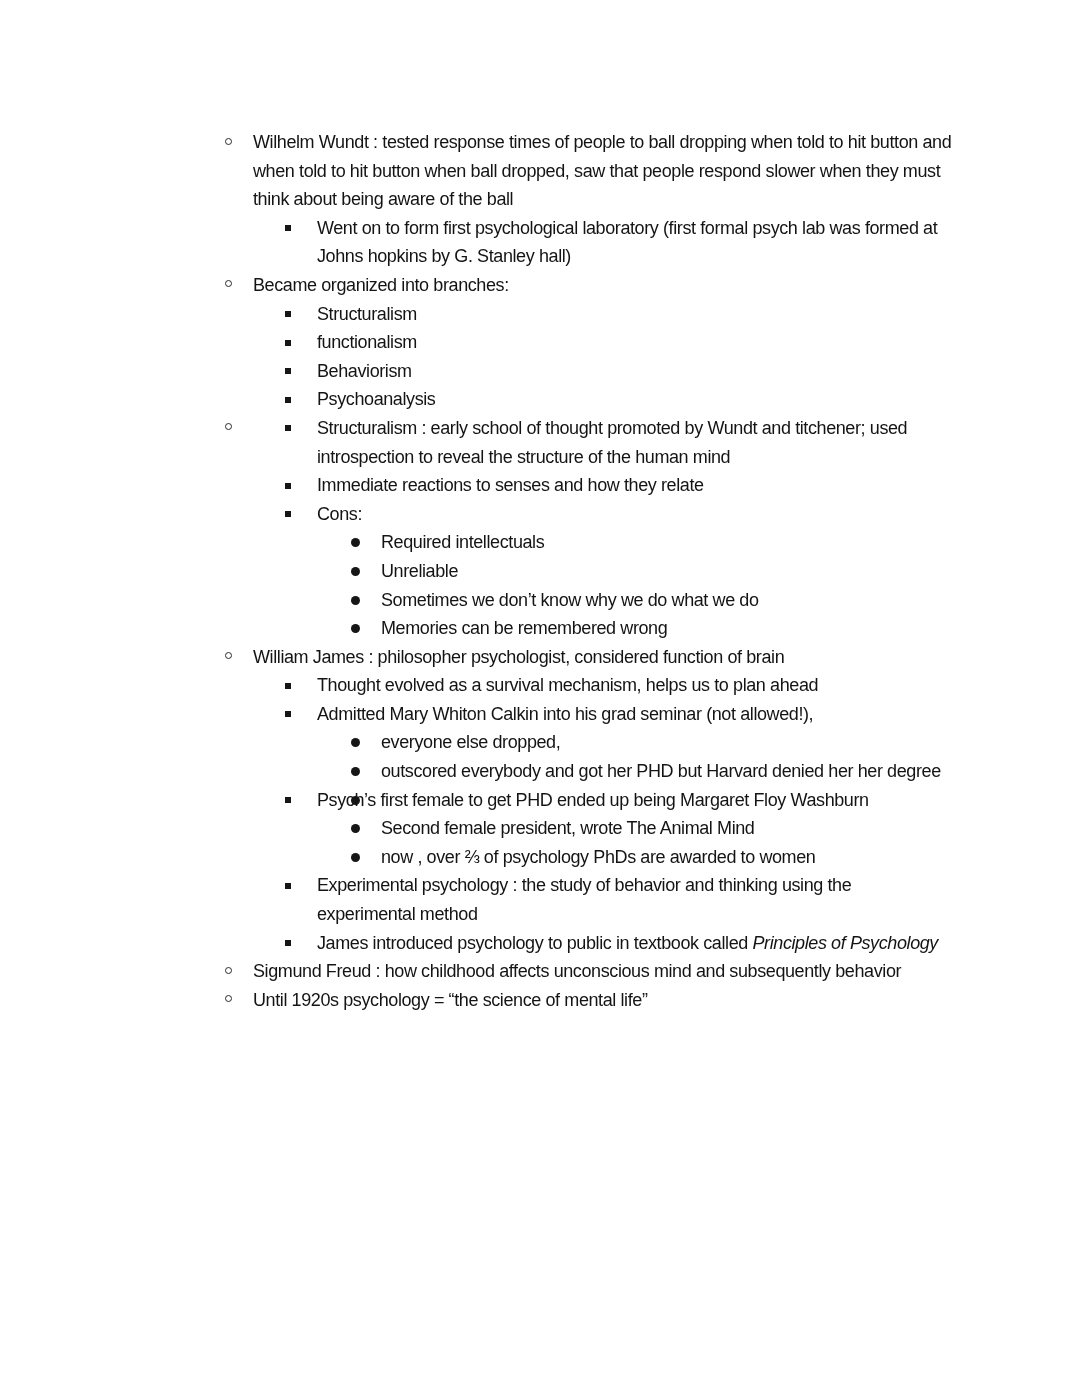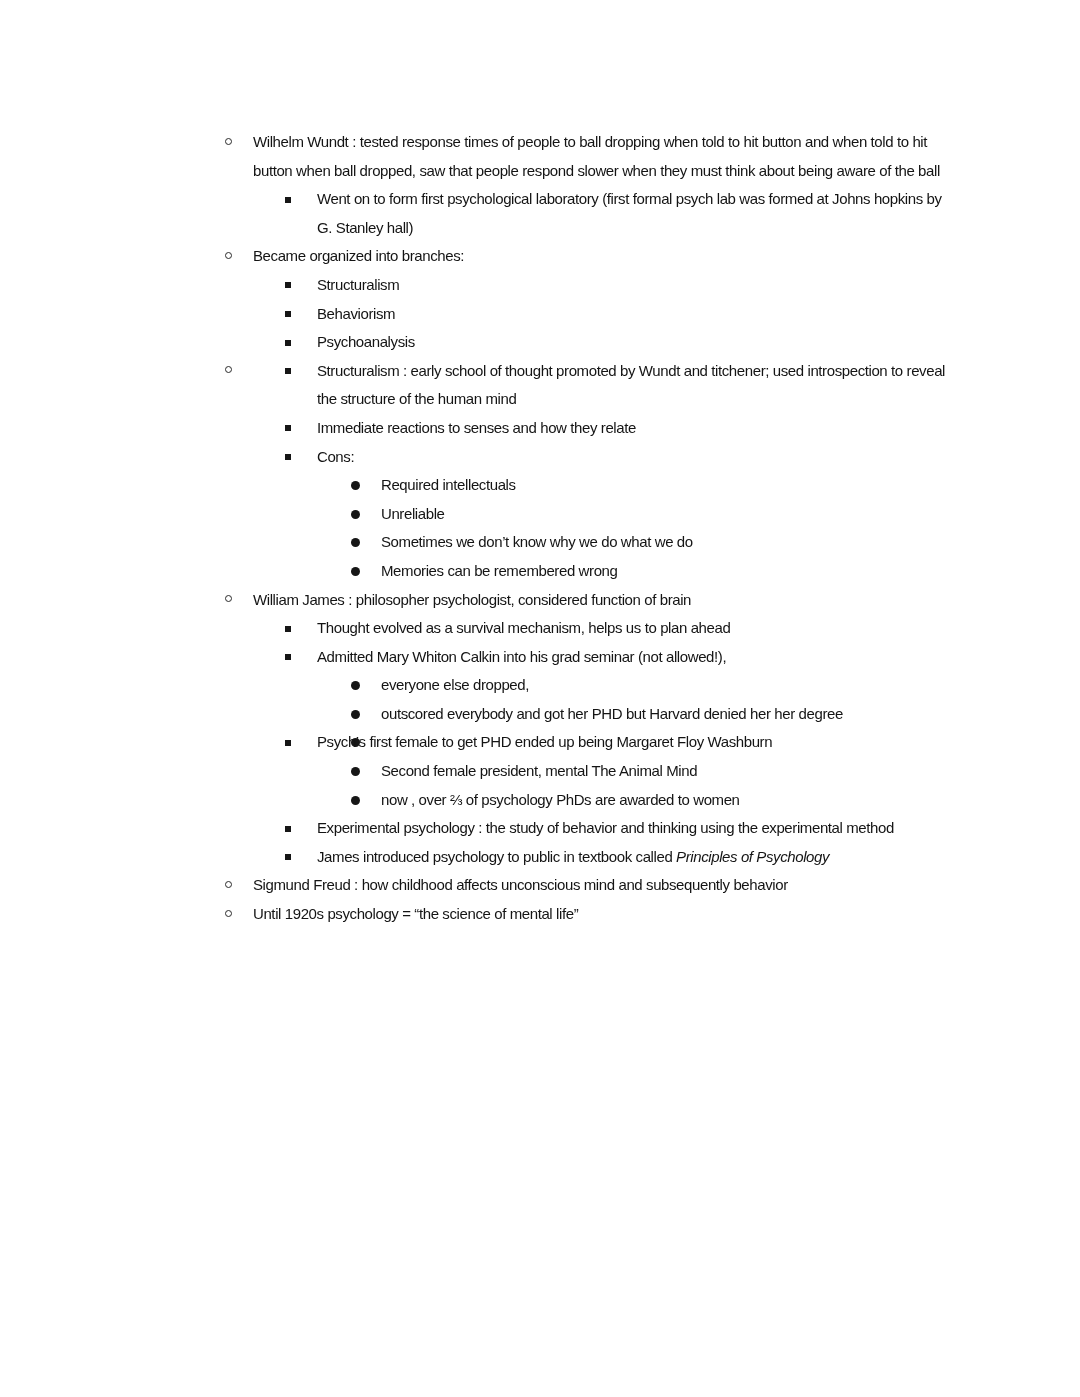--- a/index.html
+++ b/index.html
@@ -17,21 +17,21 @@
     background: #ffffff;
   }
   .content {
     position: absolute;
     top: 128px;
     left: 0;
     right: 0;
   }
   .item {
     position: relative;
-    font-size: 15px;
+    font-size: 18px;
     line-height: 28.6px;
     letter-spacing: -0.4px;
     color: #141414;
     font-weight: 400;
   }
   .l1 { margin-left: 253px; max-width: 700px; }
   .l2 { margin-left: 317px; max-width: 636px; }
   .l3 { margin-left: 381px; max-width: 572px; }
   .bullet { position: absolute; display: block; }
   .b-circle {
@@ -68,20 +68,24 @@
       <span class="bullet b-square"></span>
       <span class="txt">Went on to form first psychological laboratory (first formal psych lab was formed at Johns hopkins by G. Stanley hall)</span>
     </div>
     <div class="item l1">
       <span class="bullet b-circle"></span>
       <span class="txt">Became organized into branches:</span>
     </div>
     <div class="item l2">
       <span class="bullet b-square"></span>
       <span class="txt">Structuralism</span>
+    </div>
+    <div class="item l2">
+      <span class="bullet b-square"></span>
+      <span class="txt">functionalism</span>
     </div>
     <div class="item l2">
       <span class="bullet b-square"></span>
       <span class="txt">Behaviorism</span>
     </div>
     <div class="item l2">
       <span class="bullet b-square"></span>
       <span class="txt">Psychoanalysis</span>
     </div>
     <div class="item l1">
@@ -140,21 +144,21 @@
     </div>
     <div class="item l3">
       <span class="bullet b-dot"></span>
     </div>
     <div class="item l2">
       <span class="bullet b-square"></span>
       <span class="txt">Psych’s first female to get PHD ended up being Margaret Floy Washburn</span>
     </div>
     <div class="item l3">
       <span class="bullet b-dot"></span>
-      <span class="txt">Second female president, mental The Animal Mind</span>
+      <span class="txt">Second female president, wrote The Animal Mind</span>
     </div>
     <div class="item l3">
       <span class="bullet b-dot"></span>
       <span class="txt">now , over ⅔ of psychology PhDs are awarded to women</span>
     </div>
     <div class="item l2">
       <span class="bullet b-square"></span>
       <span class="txt">Experimental psychology : the study of behavior and thinking using the experimental method</span>
     </div>
     <div class="item l2">

